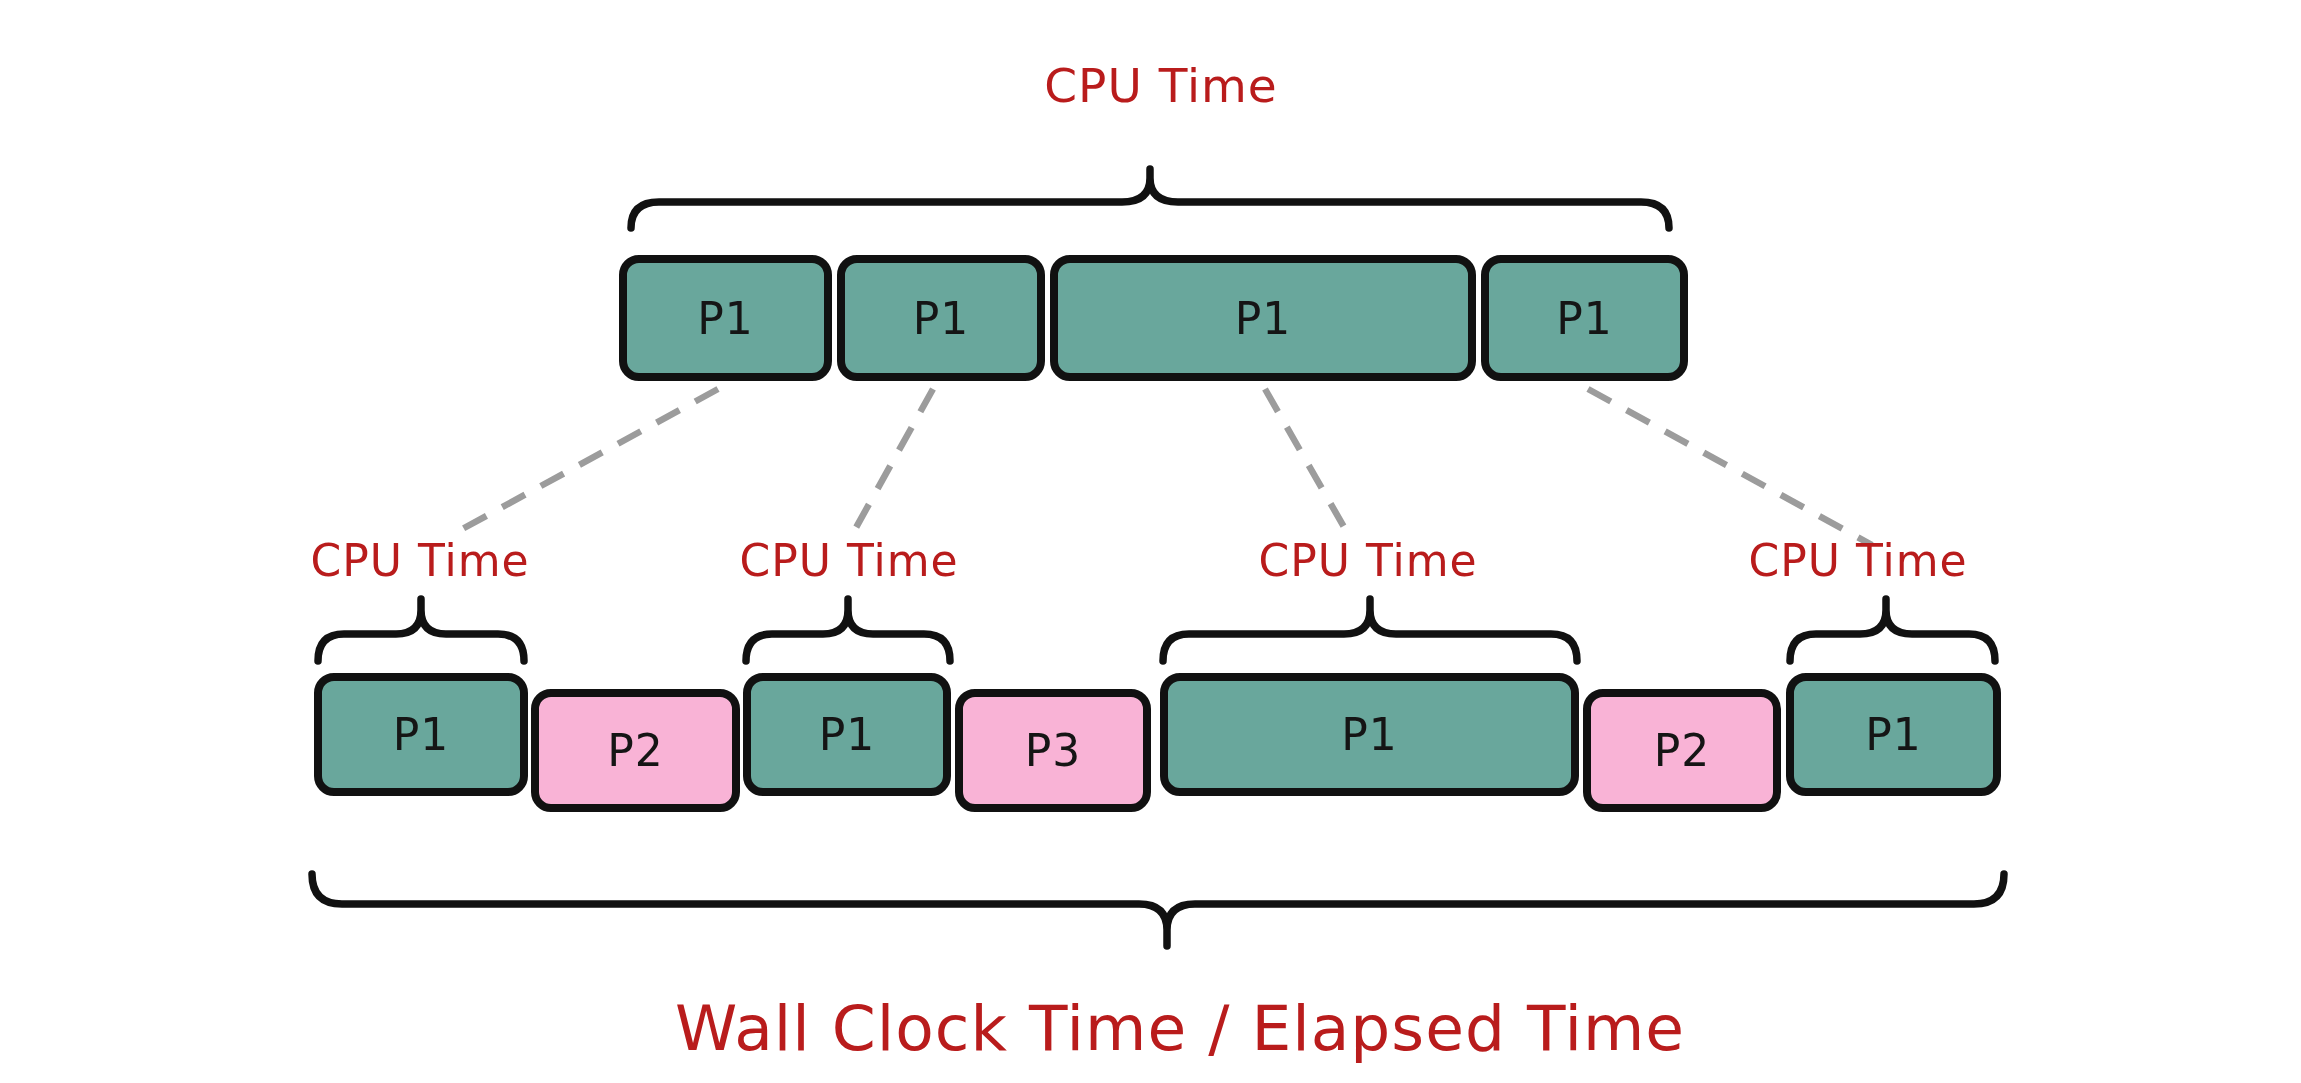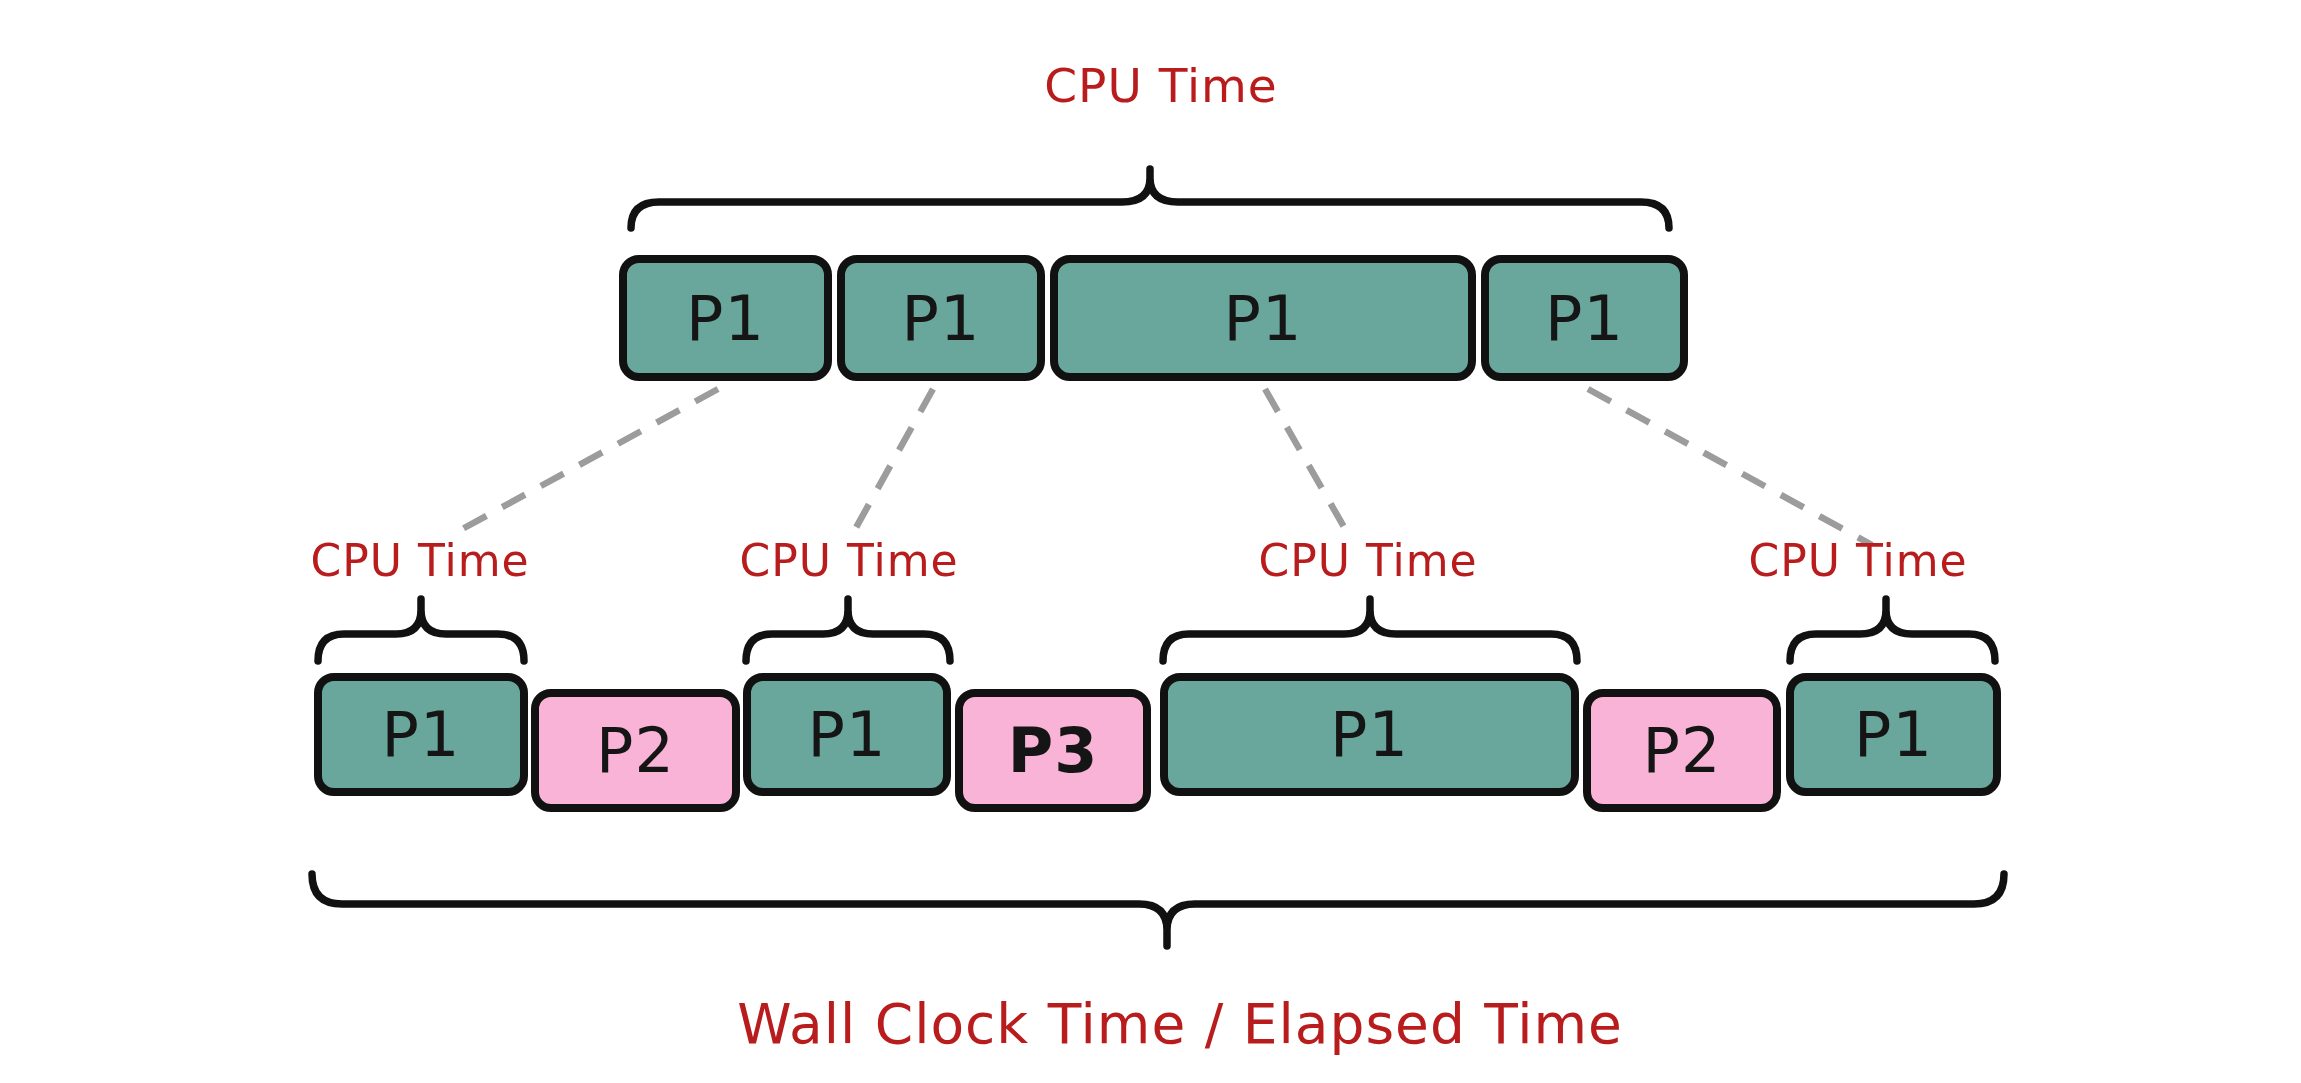--- a/index.html
+++ b/index.html
@@ -28,49 +28,49 @@
   .dashline{
     fill:none;stroke:var(--dash);stroke-width:6.5;
     stroke-dasharray:26 18;stroke-linecap:butt;
   }
   .block{
     position:absolute;
     box-sizing:border-box;
     border:8px solid var(--stroke);
     border-radius:20px;
     display:flex;align-items:center;justify-content:center;
-    font-size:62px;
+    font-size:44px;
     letter-spacing:1px;
     color:#151515;
   }
   .block[data-color="green"]{background:var(--green);}
   .block[data-color="pink"]{background:var(--pink);margin-top:16px;}
   .tb{top:255px;height:126px;}
   .tb1{left:619px;width:213px;}
   .tb2{left:837px;width:208px;}
   .tb3{left:1050px;width:426px;}
   .tb4{left:1481px;width:207px;}
   .bb{top:673px;height:123px;}
   .bb1{left:314px;width:214px;}
   .bb2{left:531px;width:209px;}
   .bb3{left:743px;width:208px;}
-  .bb4{left:955px;width:196px;font-weight:bold;}
+  .bb4{left:955px;width:196px;}
   .bb5{left:1160px;width:419px;}
   .bb6{left:1583px;width:198px;}
   .bb7{left:1786px;width:215px;}
   .label{
     position:absolute;
     transform:translateX(-50%);
     white-space:nowrap;
     font-size:45px;
     letter-spacing:1px;
     color:#b91c1c;
   }
   .title-top{left:1161px;top:58px;font-size:47px;}
-  .caption{left:1180px;top:992px;font-size:55px;}
+  .caption{left:1180px;top:992px;font-size:63px;}
   .cpu-label{top:535px;font-size:44px;}
   .c1{left:420px;}
   .c2{left:849px;}
   .c3{left:1368px;}
   .c4{left:1858px;}
 </style>
 </head>
 <body>
 
 <div class="canvas">

